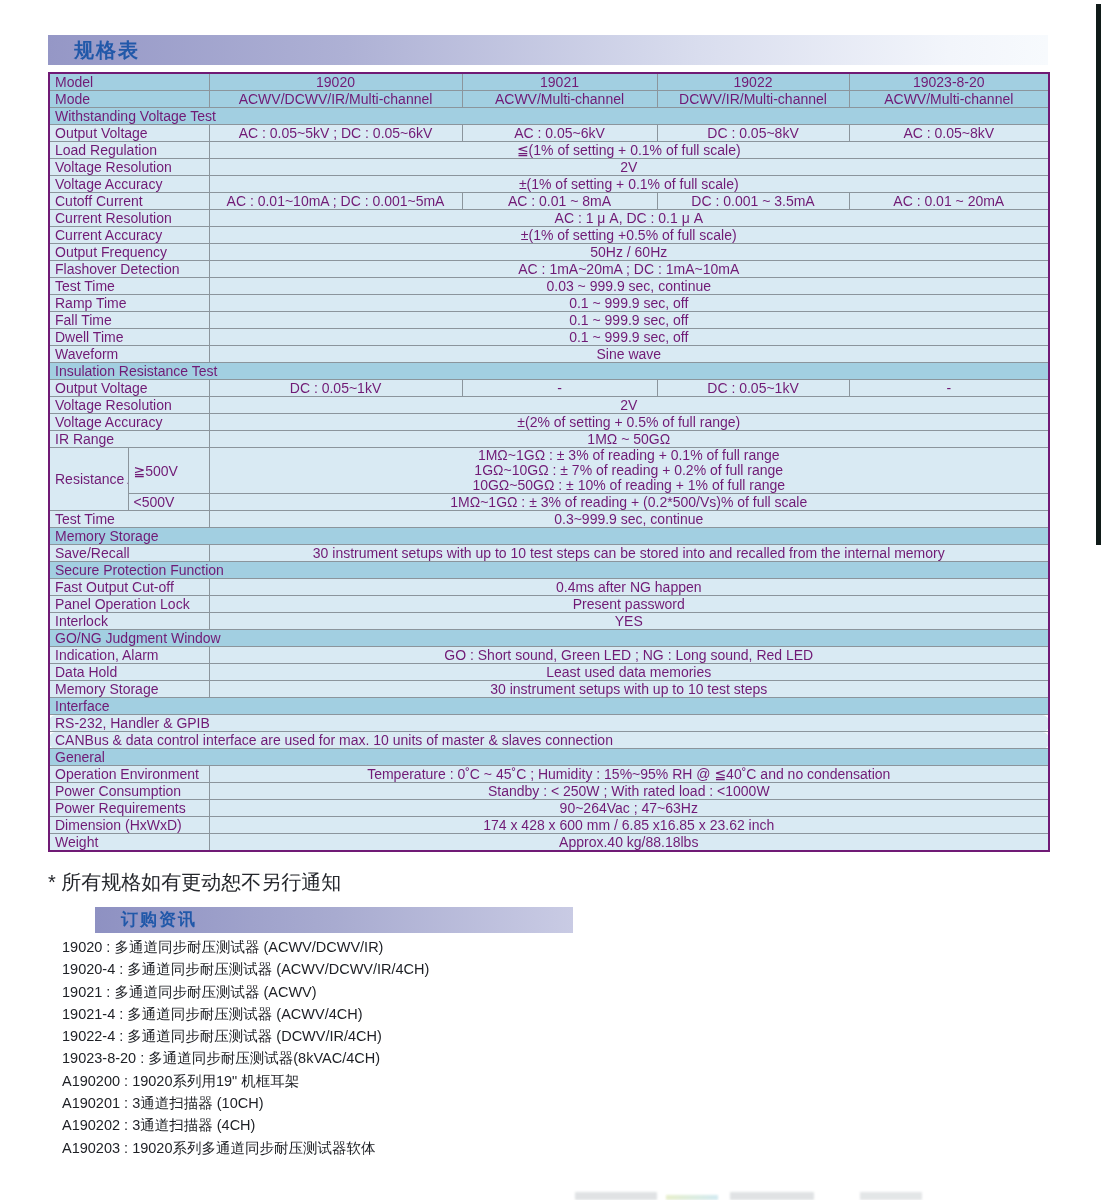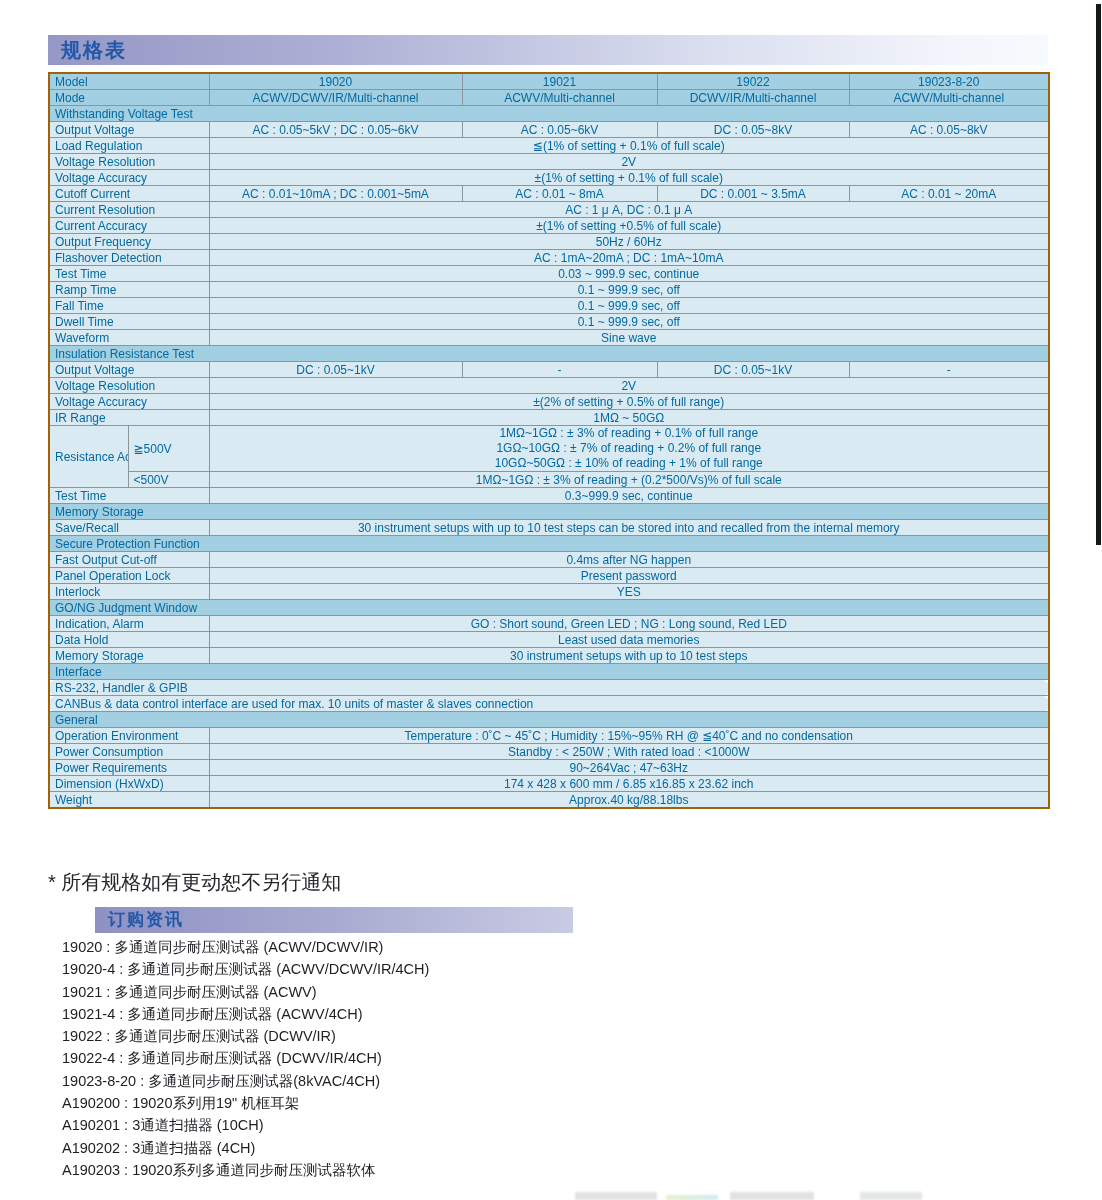--- a/index.html
+++ b/index.html
@@ -7,27 +7,27 @@
     position:relative;width:1102px;height:1200px;overflow:hidden;
     background:#ffffff;font-family:"Liberation Sans",sans-serif;color:#1d2027;
   }
   
   .bar{position:absolute;left:48px;height:30px;}
   .bar-spec{top:35px;width:1000px;
     background:linear-gradient(90deg,#9597c6 0%,#aeb1d5 30%,#d9ddee 65%,#f2f5fb 90%,#f7fafd 100%);}
   .bar-order{top:907px;width:478px;height:26px;
     background:linear-gradient(90deg,#8e91c2 0%,#a8abd0 50%,#c9cbe4 100%);margin-left:47px;}
   .bar-title{display:inline-block;color:#2158a9;font-weight:bold;
-    padding-left:13px;letter-spacing:2px;}
+    padding-left:26px;letter-spacing:2px;}
   .bar-spec .bar-title{font-size:20px;line-height:30px;}
   .bar-order .bar-title{font-size:17px;line-height:26px;}
   
   .tbl-wrap{position:absolute;left:48px;top:72px;width:1000px;}
   table.spec{border-collapse:collapse;table-layout:fixed;width:1000px;
-    font-size:12px;color:#0369a1;border:2px solid #a16207;}
+    font-size:14px;color:#701a75;border:2px solid #701a75;}
   table.spec td{border:1px solid #8b959c;height:15px;padding:0 5px;
     overflow:hidden;white-space:nowrap;}
   td.lbl{background:#d9eaf3;text-align:left;}
   td.sub{text-align:left;}
   td.val{background:#d9eaf3;text-align:center;}
   td.dark{background:#a2cfe1;}
   td.section{background:#a2cfe1;text-align:left;}
   td.fullrow{background:#d9eaf3;text-align:left;border-radius:7px;}
   td.multi{white-space:normal;text-align:center;line-height:15px;padding:1px 5px;}
   td.wrap{white-space:normal;line-height:14px;padding:1px 5px;}
@@ -258,21 +258,20 @@
 
   <div class="bar bar-order">
     <span class="bar-title">订购资讯</span>
   </div>
 
   <div class="order-list">
       <div class="order-item">19020 : 多通道同步耐压测试器 (ACWV/DCWV/IR)</div>
       <div class="order-item">19020-4 : 多通道同步耐压测试器 (ACWV/DCWV/IR/4CH)</div>
       <div class="order-item">19021 : 多通道同步耐压测试器 (ACWV)</div>
       <div class="order-item">19021-4 : 多通道同步耐压测试器 (ACWV/4CH)</div>
-      <div class="order-item">19022 : 多通道同步耐压测试器 (DCWV/IR)</div>
       <div class="order-item">19022-4 : 多通道同步耐压测试器 (DCWV/IR/4CH)</div>
       <div class="order-item">19023-8-20 : 多通道同步耐压测试器(8kVAC/4CH)</div>
       <div class="order-item">A190200 : 19020系列用19" 机框耳架</div>
       <div class="order-item">A190201 : 3通道扫描器 (10CH)</div>
       <div class="order-item">A190202 : 3通道扫描器 (4CH)</div>
       <div class="order-item">A190203 : 19020系列多通道同步耐压测试器软体</div>
     </div>
 
   <div class="edge-line"></div>
   <div class="footer-cut fc1"></div>

